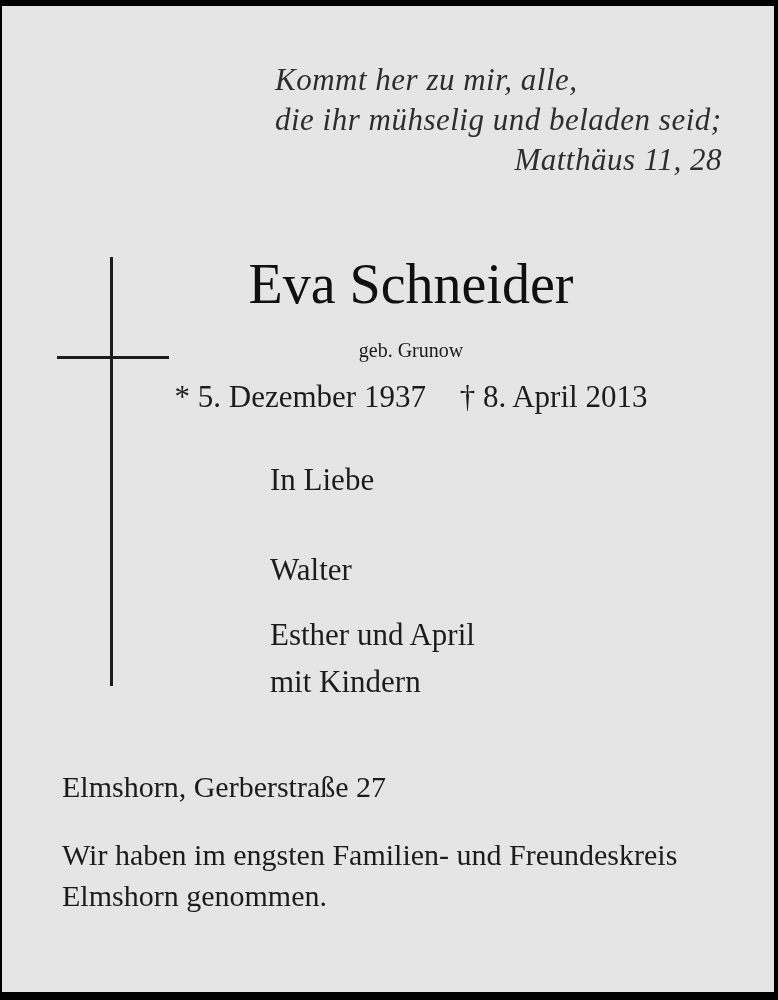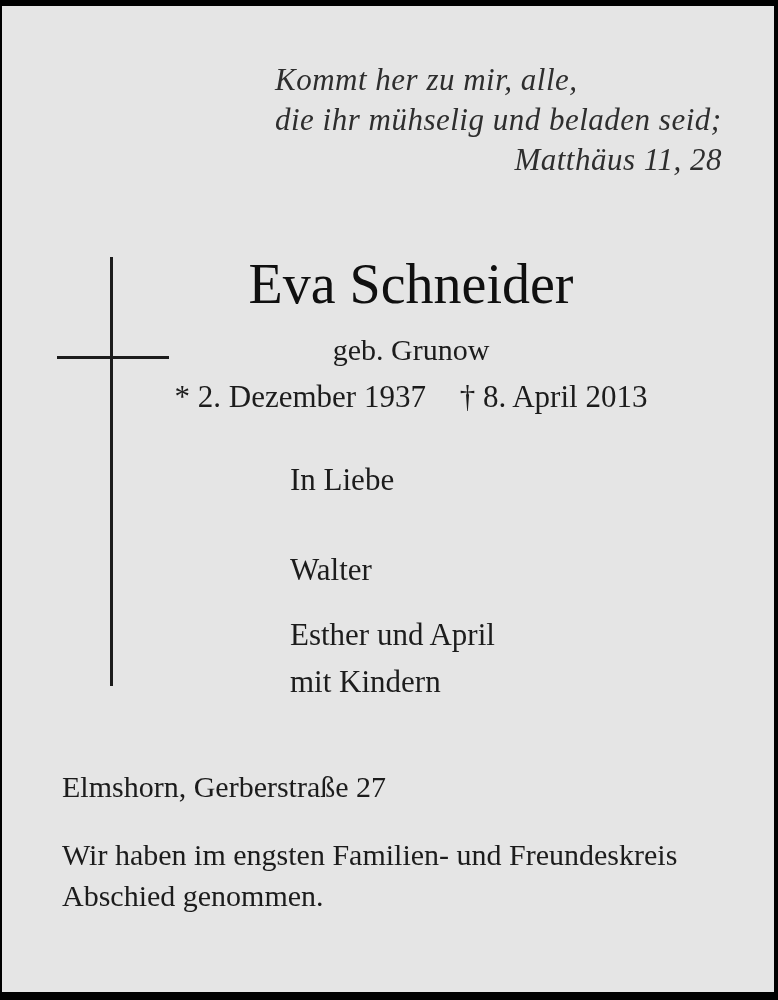--- a/index.html
+++ b/index.html
@@ -61,37 +61,37 @@
   }
   .deceased-name {
     top: 242px;
     font-size: 56px;
     line-height: 72px;
     color: #101010;
     white-space: nowrap;
   }
   .maiden-name {
     top: 326px;
-    font-size: 30px;
+    font-size: 20px;
     line-height: 36px;
     color: #1c1c1c;
     white-space: nowrap;
   }
   .dates {
     top: 372px;
     font-size: 31px;
     line-height: 38px;
     color: #1c1c1c;
     white-space: nowrap;
   }
   .dates .death { margin-left: 26px; }
 
   
   .mourner-line {
-    left: 288px;
+    left: 268px;
     font-size: 31px;
     line-height: 38px;
     color: #1c1c1c;
     white-space: nowrap;
   }
   .mourners-intro   { top: 455px; }
   .mourner-0        { top: 545px; }
   .mourner-1        { top: 610px; }
   .mourner-2        { top: 657px; }
 
@@ -124,29 +124,29 @@
     <div class="source">Matthäus 11, 28</div>
   </div>
 
   <div class="abs cross-vbar"></div>
   <div class="abs cross-hbar"></div>
 
   <div class="abs center-col deceased-name">Eva Schneider</div>
   <div class="abs center-col maiden-name">geb. Grunow</div>
 
   <div class="abs center-col dates">
-    <span class="birth">* 2. Dezember 1937</span>
+    <span class="birth">* 5. Dezember 1937</span>
     <span class="death">† 8. April 2013</span>
   </div>
 
   <div class="abs mourner-line mourners-intro">In Liebe</div>
   <div class="abs mourner-line mourner-0">Walter</div>
   <div class="abs mourner-line mourner-1">Esther und April</div>
   <div class="abs mourner-line mourner-2">mit Kindern</div>
 
   <div class="abs address">Elmshorn, Gerberstraße 27</div>
 
   <div class="abs farewell">
     <div class="line">Wir haben im engsten Familien- und Freundeskreis</div>
-    <div class="line">Abschied genommen.</div>
+    <div class="line">Elmshorn genommen.</div>
   </div>
 
 </div>
 
 </body></html>

